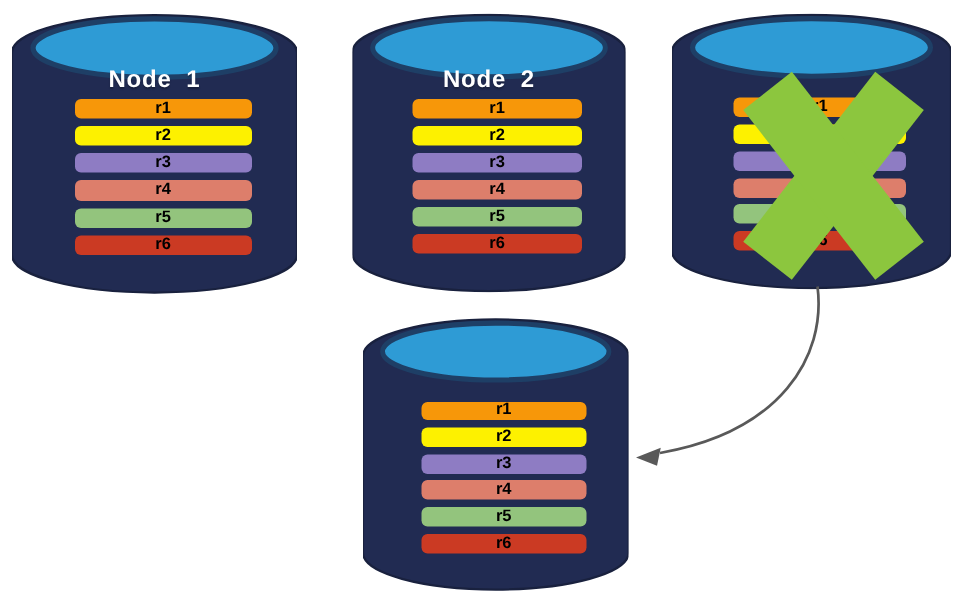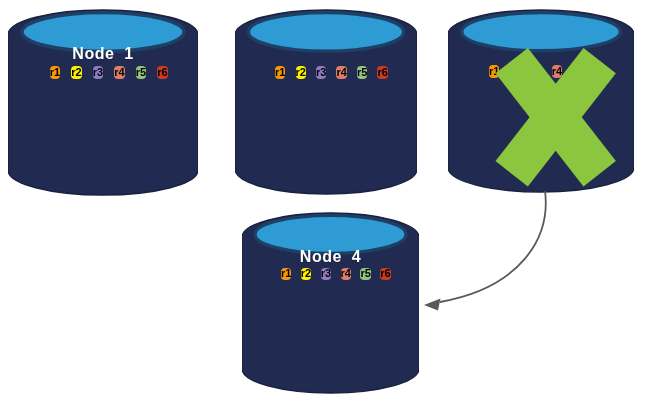--- a/index.html
+++ b/index.html
@@ -1,21 +1,21 @@
 <!DOCTYPE html>
 <html><head>
 <meta charset="utf-8">
 <style>
   html,body{margin:0;padding:0;background:#ffffff;font-family:"Liberation Sans","DejaVu Sans",sans-serif;}
   #canvas{position:relative;width:646px;height:402px;background:#ffffff;overflow:hidden;}
   .node{position:absolute;}
   .node svg.cyl{position:absolute;left:0;top:0;width:100%;height:100%;}
   .node-title{position:absolute;top:3.5%;left:0;right:0;height:18%;display:flex;align-items:center;justify-content:center;
     color:#ffffff;font-weight:bold;font-size:16px;white-space:pre;letter-spacing:.5px;text-shadow:0 1px 1px rgba(0,0,0,.25);margin-top:22px;}
-  .rows{position:absolute;top:30.5%;left:22%;width:62%;height:55.5%;display:flex;flex-direction:row;justify-content:space-between;}
+  .rows{position:absolute;top:30.5%;left:22%;width:62%;height:55.5%;display:flex;flex-direction:column;justify-content:space-between;}
   .row{height:12.6%;border-radius:4px;display:flex;align-items:center;justify-content:center;
     font-size:11px;font-weight:bold;color:#000;line-height:1;}
   .x-overlay{position:absolute;left:0;top:0;width:100%;height:100%;pointer-events:none;}
   #arrow-layer{position:absolute;left:0;top:0;width:646px;height:402px;pointer-events:none;}
 </style>
 </head>
 <body>
 
 <div id="canvas">
 
@@ -33,20 +33,21 @@
       <div class="row" style="background: rgb(147, 196, 125);">r5</div>
       <div class="row" style="background: rgb(203, 58, 35);">r6</div>
     </div>
   </div>
 
   <div class="node" style="left:235px;top:9px;width:182px;height:186px;">
     <svg class="cyl" viewBox="0 0 190 187" preserveAspectRatio="none">
       <path d="M 0 26 A 95 25 0 0 1 190 26 L 190 161 A 95 25 0 0 1 0 161 Z" stroke-width="1.5" style="fill: rgb(33, 43, 82); stroke: rgb(25, 33, 62);"></path>
       <ellipse cx="95" cy="23" rx="81" ry="19.5" stroke-width="3.5" style="fill: rgb(46, 155, 213); stroke: rgb(30, 63, 102);"></ellipse>
     </svg>
+    <div class="node-title">Node  2</div>
     <div class="rows">
       <div class="row" style="background: rgb(247, 151, 9);">r1</div>
       <div class="row" style="background: rgb(253, 241, 0);">r2</div>
       <div class="row" style="background: rgb(142, 124, 195);">r3</div>
       <div class="row" style="background: rgb(221, 126, 107);">r4</div>
       <div class="row" style="background: rgb(147, 196, 125);">r5</div>
       <div class="row" style="background: rgb(203, 58, 35);">r6</div>
     </div>
   </div>
 
@@ -69,21 +70,20 @@
         <rect x="-21" y="-73" width="42" height="146" transform="rotate(-38)" style="fill: rgb(140, 198, 62);"></rect>
       </g>
     </svg>
   </div>
 
   <div class="node" style="left:242px;top:212px;width:177px;height:182px;">
     <svg class="cyl" viewBox="0 0 190 187" preserveAspectRatio="none">
       <path d="M 0 26 A 95 25 0 0 1 190 26 L 190 161 A 95 25 0 0 1 0 161 Z" stroke-width="1.5" style="fill: rgb(33, 43, 82); stroke: rgb(25, 33, 62);"></path>
       <ellipse cx="95" cy="23" rx="81" ry="19.5" stroke-width="3.5" style="fill: rgb(46, 155, 213); stroke: rgb(30, 63, 102);"></ellipse>
     </svg>
-    <div class="node-title">Node  4</div>
     <div class="rows">
       <div class="row" style="background: rgb(247, 151, 9);">r1</div>
       <div class="row" style="background: rgb(253, 241, 0);">r2</div>
       <div class="row" style="background: rgb(142, 124, 195);">r3</div>
       <div class="row" style="background: rgb(221, 126, 107);">r4</div>
       <div class="row" style="background: rgb(147, 196, 125);">r5</div>
       <div class="row" style="background: rgb(203, 58, 35);">r6</div>
     </div>
   </div>
 

